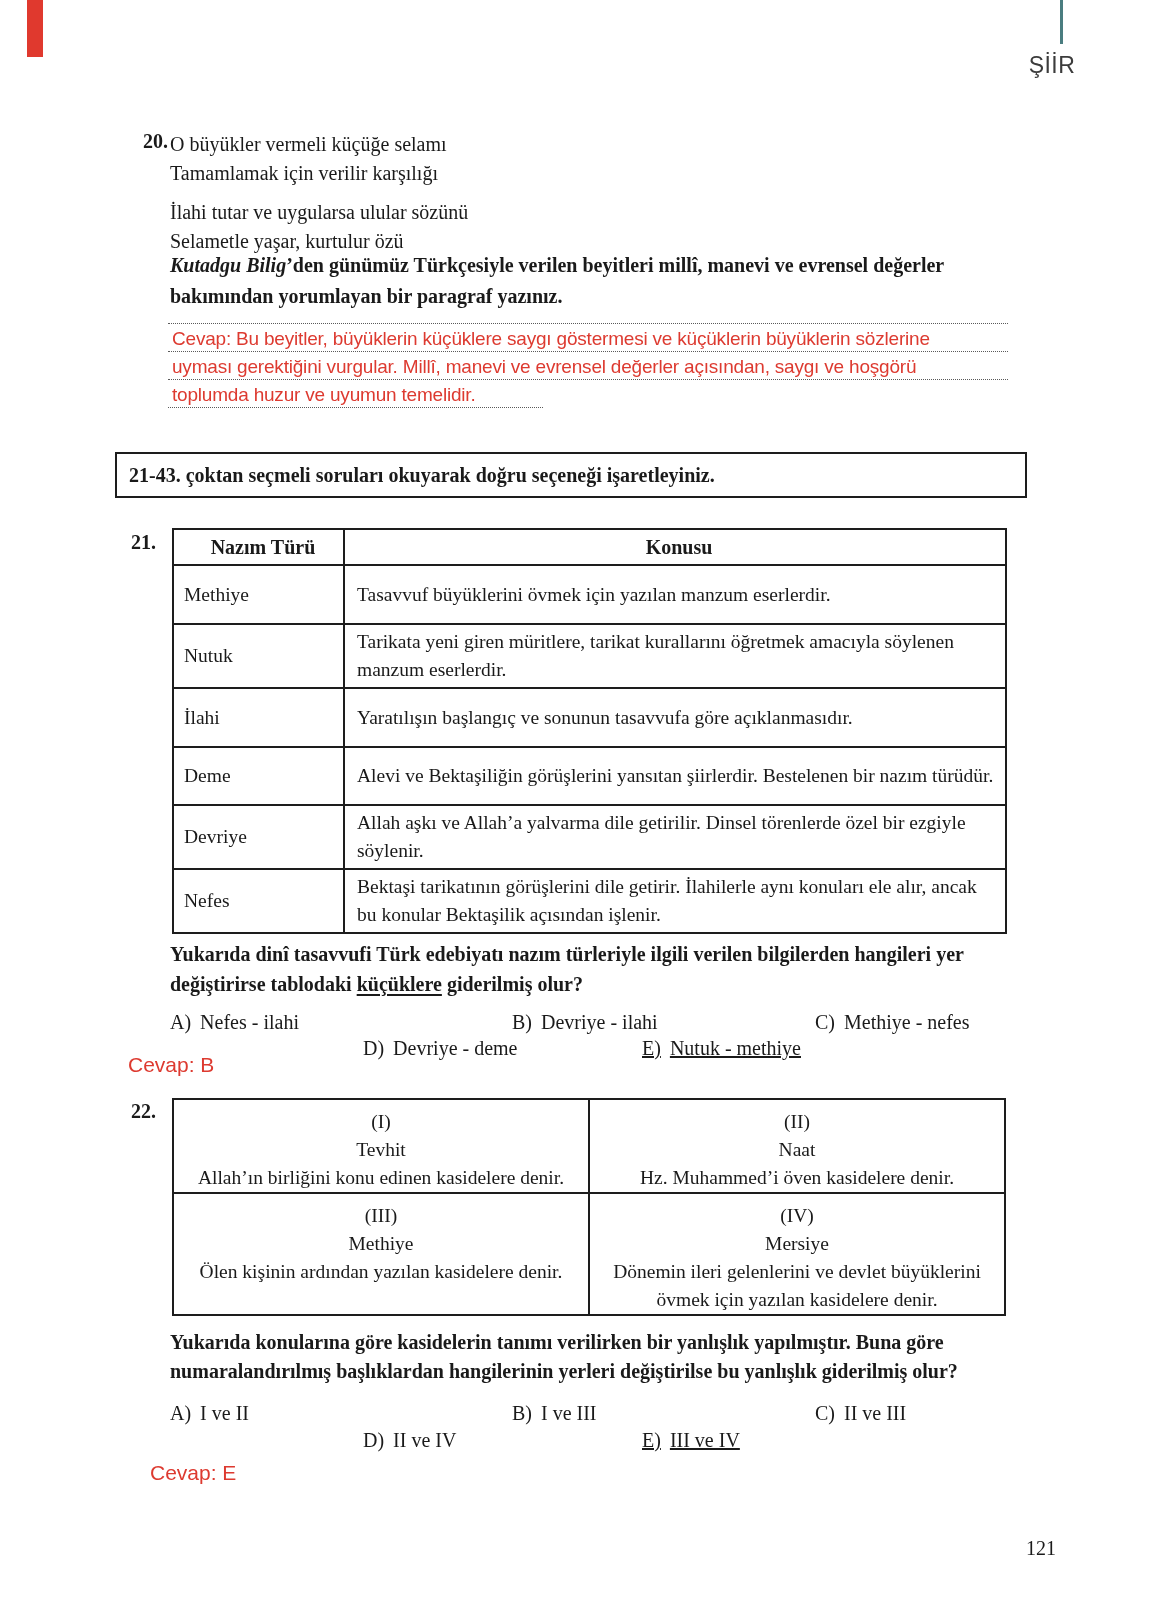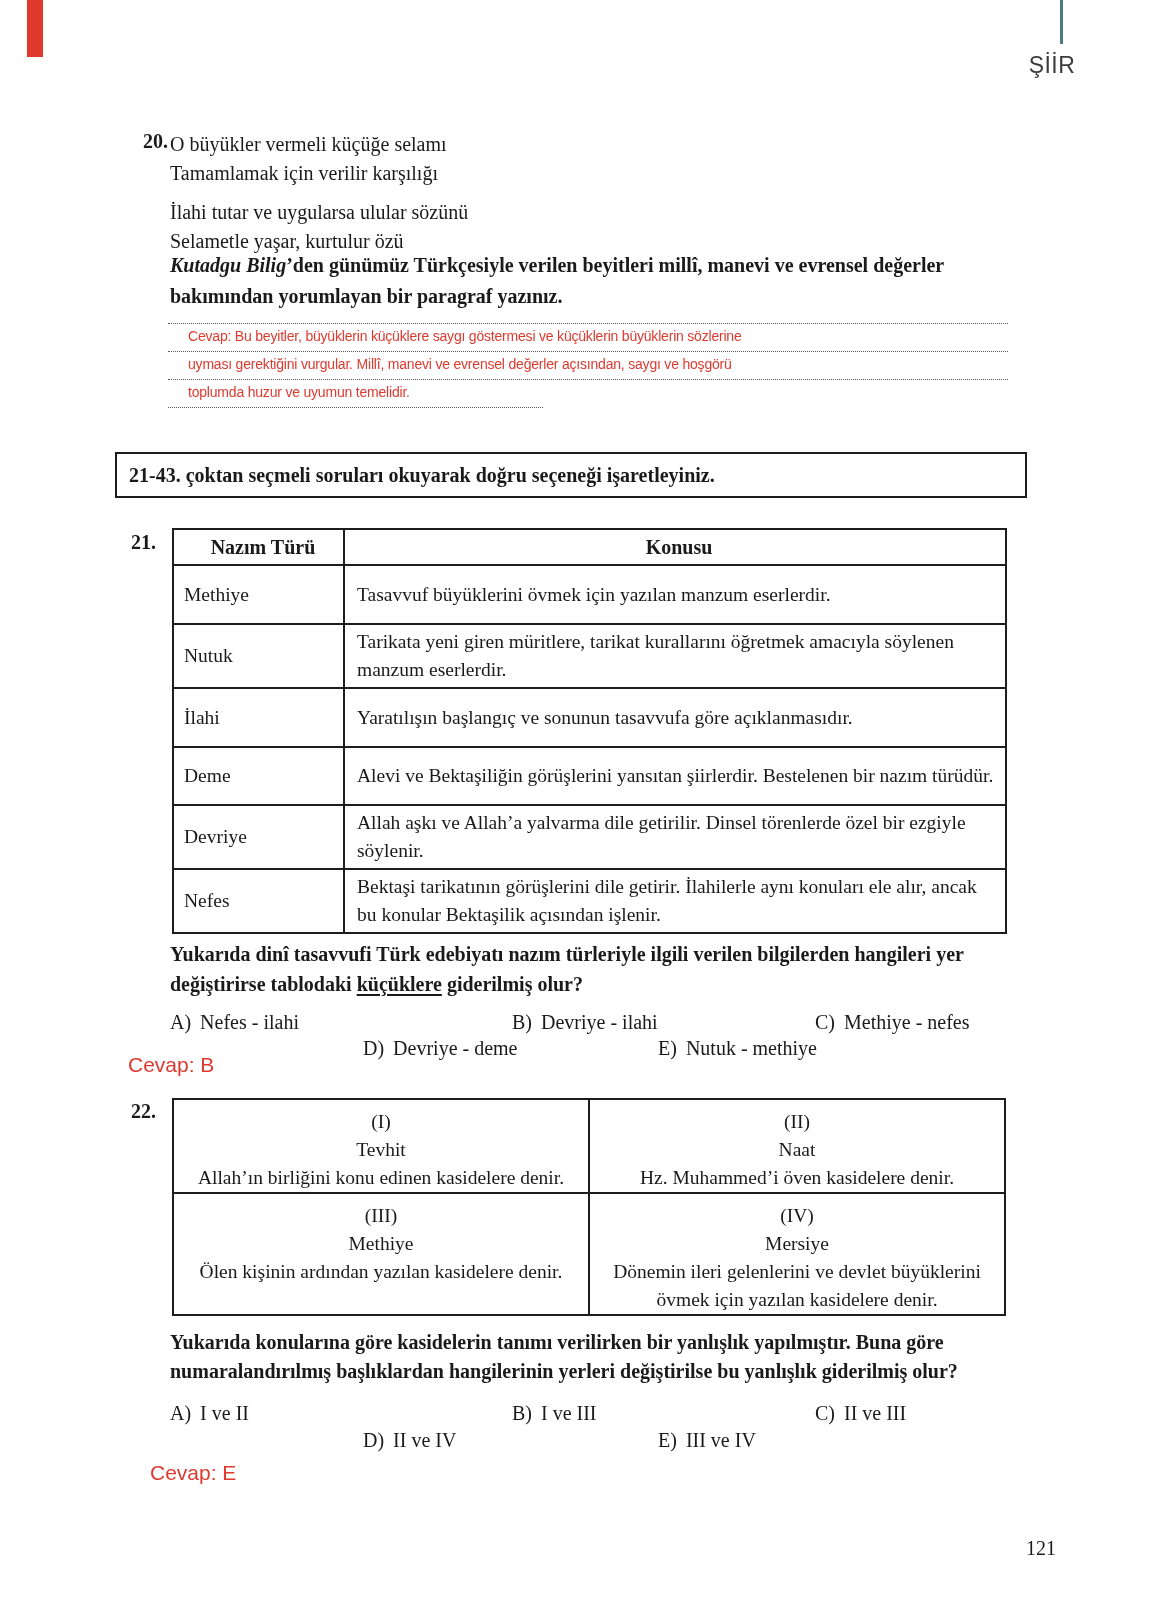--- a/index.html
+++ b/index.html
@@ -29,23 +29,23 @@
   .poem .stanza + .stanza{margin-top:10px;}
   .prompt{left:170px;top:250px;width:862px;font-weight:bold;font-size:20px;line-height:31px;}
   .prompt .lead{font-style:italic;}
 
   
   .answer-block{left:168px;top:323px;width:840px;height:88px;}
   .dotline{position:absolute;left:0;height:0;border-top:1px dotted #5a5a5a;width:840px;}
   .dotline.l1{top:0;} .dotline.l2{top:28px;} .dotline.l3{top:56px;}
   .dotline.l4{top:84px;width:375px;}
   .ans-text{
-    position:absolute;left:20px;width:830px;
+    position:absolute;left:4px;width:830px;
     font-family:"Liberation Sans", sans-serif;
-    font-size:14px;letter-spacing:-.2px;color:#dd3a30;white-space:nowrap;
+    font-size:19px;letter-spacing:-.2px;color:#dd3a30;white-space:nowrap;
   }
   .ans-text.t1{top:5px;} .ans-text.t2{top:33px;} .ans-text.t3{top:61px;}
 
   
   .instruction-box{
     left:115px;top:452px;width:912px;height:46px;
     border:2px solid #1d1d1d;box-sizing:border-box;
     display:flex;align-items:center;
     font-weight:bold;font-size:20px;padding-left:12px;
   }
@@ -69,21 +69,21 @@
 
   .question-text{left:170px;width:862px;font-weight:bold;font-size:20px;line-height:30px;}
   .q21-question{top:939px;}
   .u{text-decoration:underline;text-underline-offset:3px;}
 
   .options{left:170px;width:880px;height:56px;font-size:20px;}
   .opt{position:absolute;white-space:nowrap;}
   .opt .lbl{margin-right:9px;}
   .q21-options{top:1011px;}
   .optA{left:0;top:0;} .optB{left:342px;top:0;} .optC{left:645px;top:0;}
-  .optD{left:193px;top:26px;} .optE{left:488px;top:26px;}
+  .optD{left:193px;top:26px;} .optE{left:472px;top:26px;text-decoration:underline;}
 
   .cevap{
     font-family:"Liberation Sans", sans-serif;
     font-size:21px;color:#dd3a30;white-space:nowrap;
   }
   .cevap-b{left:128px;top:1053px;}
   .cevap-e{left:150px;top:1461px;}
 
   
   .q22-num{left:131px;top:1100px;}

